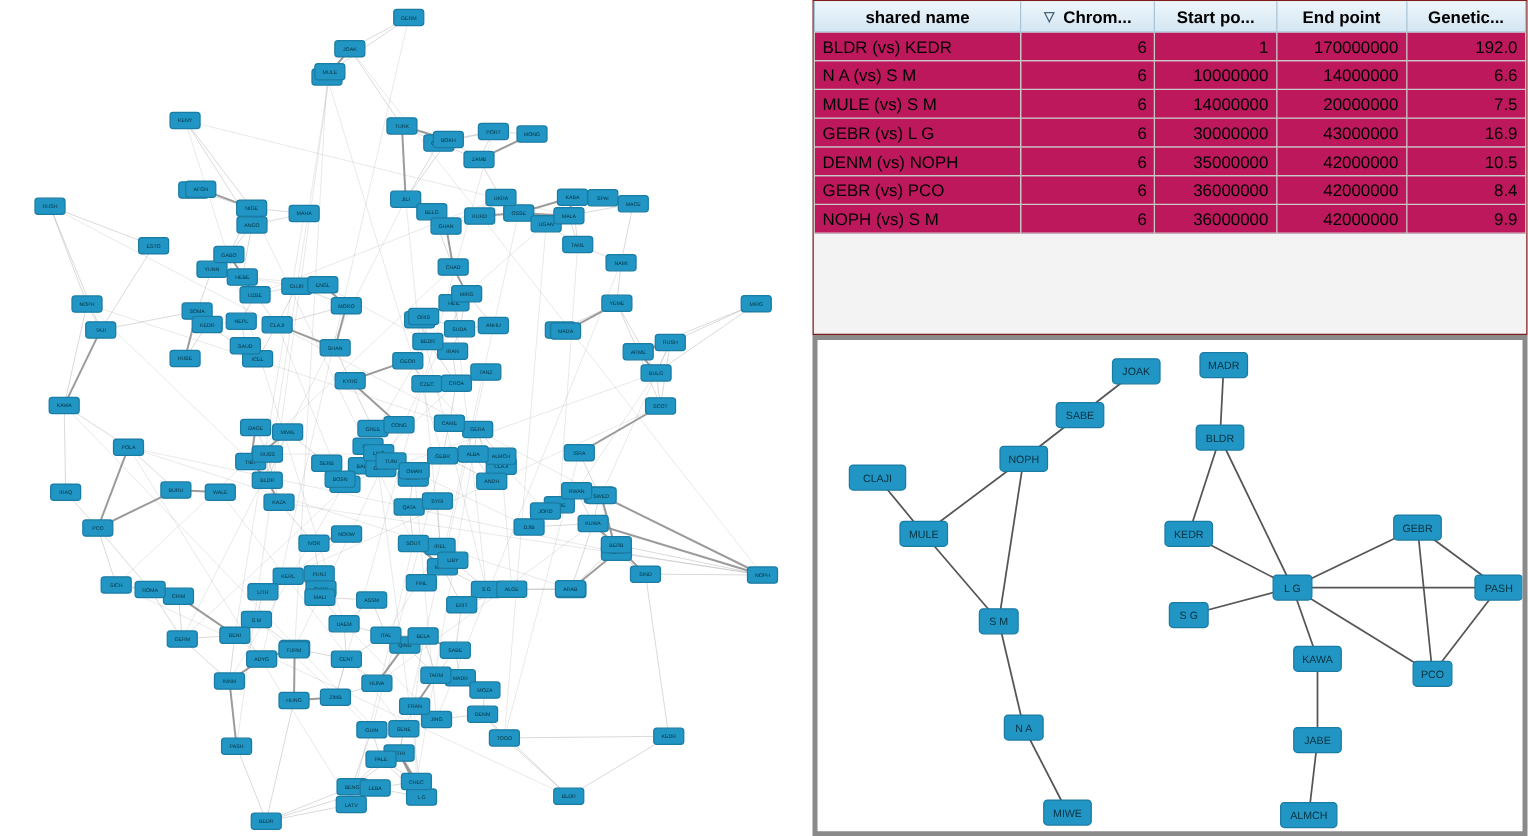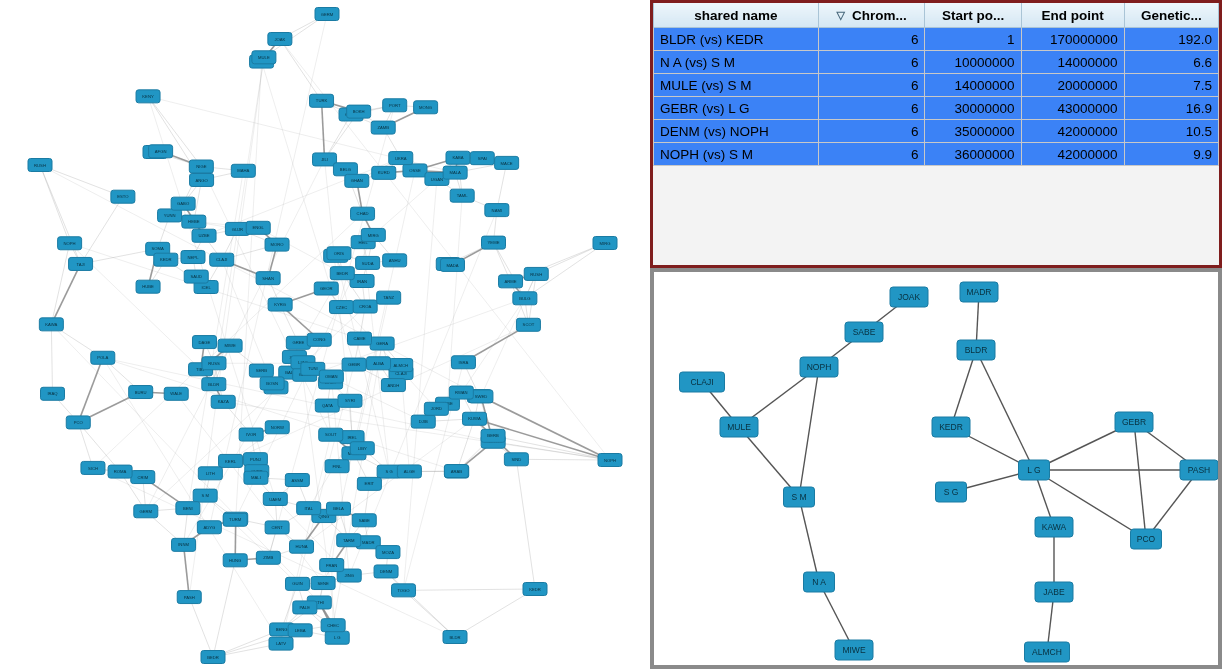--- a/index.html
+++ b/index.html
@@ -27,21 +27,21 @@
   #big-network svg { display: block; }
 
   
   #table-panel {
     position: absolute;
     left: 650px;
     top: 0;
     width: 572px;
     height: 268px;
     background: #f3f3f3;
-    border: 3px solid #7f1d1d;
+    border: 1px solid #7f1d1d;
     box-sizing: border-box;
     overflow: hidden;
   }
   table.data-table {
     border-collapse: collapse;
     width: 100%;
     font-size: 13.5px;
     color: #000;
     background: #ffffff;
   }
@@ -55,21 +55,21 @@
     height: 22px;
     padding: 1px 6px;
     text-align: center;
     white-space: nowrap;
   }
   table.data-table td {
     border: 1px solid #c8c8c8;
     height: 20px;
     padding: 1px 6px;
     white-space: nowrap;
-    background: #3b82f6;
+    background: #be185d;
   }
   td.col-name  { text-align: left;  width: 152px; }
   td.col-num   { text-align: right; }
   th.col-name  { width: 152px; }
   .filter-icon {
     display: inline-block;
     margin-right: 4px;
     vertical-align: middle;
     color: #49687c;
     font-size: 11px;
@@ -1229,20 +1229,27 @@
           <td class="col-num">16.9</td>
         </tr>
         <tr>
           <td class="col-name">DENM (vs) NOPH</td>
           <td class="col-num">6</td>
           <td class="col-num">35000000</td>
           <td class="col-num">42000000</td>
           <td class="col-num">10.5</td>
         </tr>
         <tr>
+          <td class="col-name">GEBR (vs) PCO</td>
+          <td class="col-num">6</td>
+          <td class="col-num">36000000</td>
+          <td class="col-num">42000000</td>
+          <td class="col-num">8.4</td>
+        </tr>
+        <tr>
           <td class="col-name">NOPH (vs) S M</td>
           <td class="col-num">6</td>
           <td class="col-num">36000000</td>
           <td class="col-num">42000000</td>
           <td class="col-num">9.9</td>
         </tr>
       </tbody>
   </table>
 </div>
 

